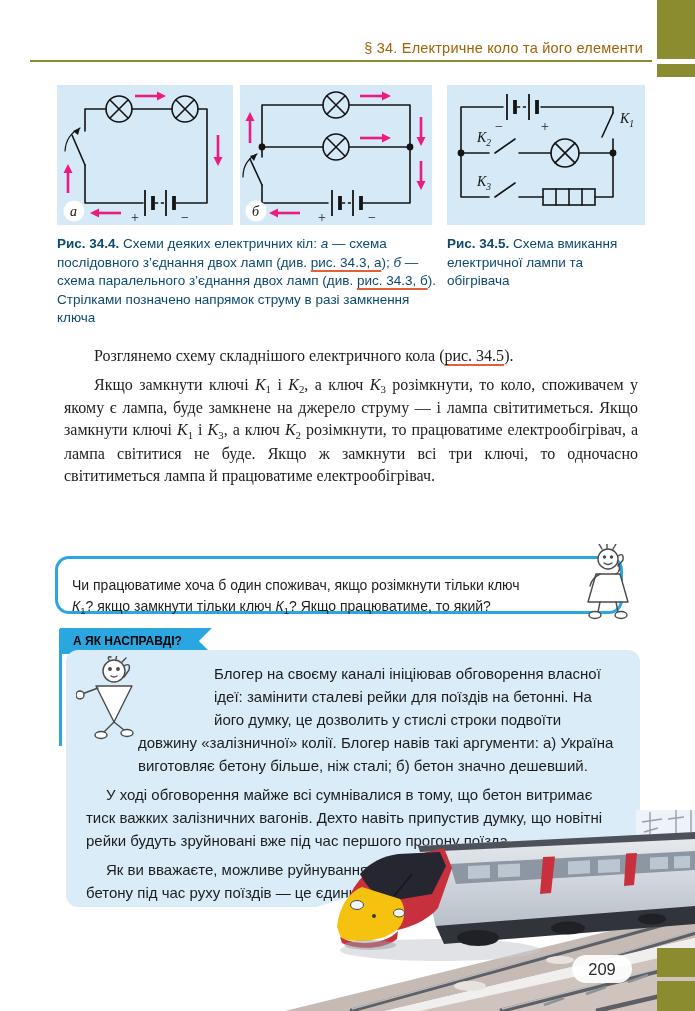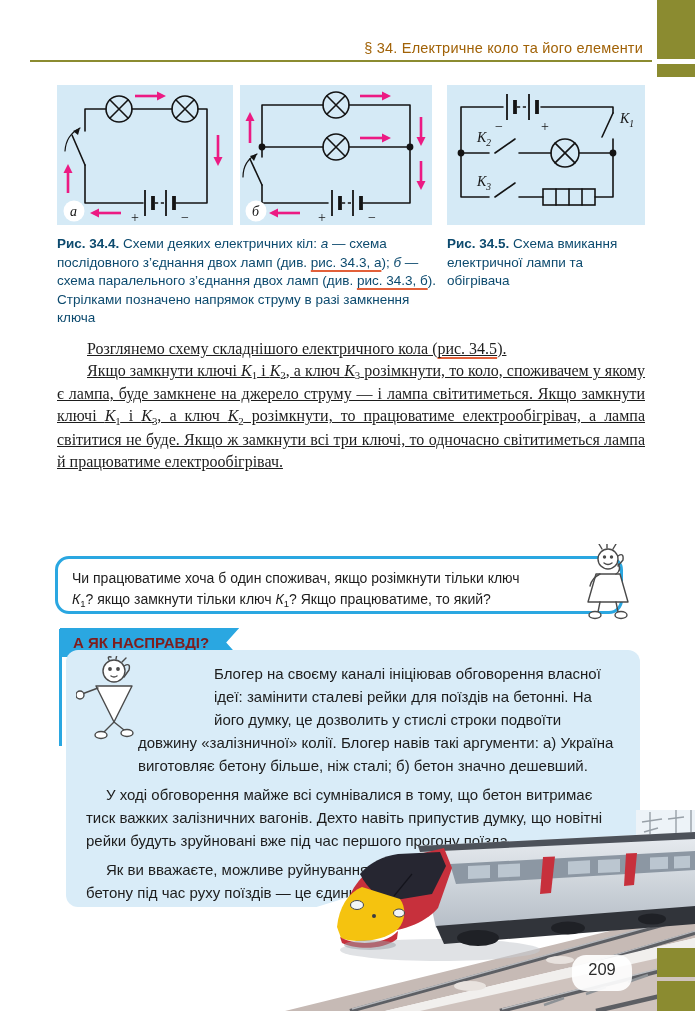--- a/index.html
+++ b/index.html
@@ -28,45 +28,45 @@
   .cap-l{left:57px;top:235px;width:380px;}
   .cap-r{left:447px;top:235px;width:200px;}
   .seg-b{font-weight:bold;}
   .seg-i{font-style:italic;}
   .seg-sub{font-size:68%;position:relative;top:.32em;}
   .seg-link{text-decoration:underline;text-decoration-color:#e2603a;text-decoration-thickness:1.5px;text-underline-offset:3px;}
 
   
   .bodytext{left:57px;top:338px;width:588px;font-family:"Liberation Serif","DejaVu Serif",serif;
             font-size:16px;line-height:21.7px;text-align:justify;}
-  .bodytext p{margin:0;text-indent:30px;text-decoration:underline;}
+  .bodytext p{margin:7px;text-indent:30px;}
 
   
   .qbox{left:55px;top:556px;width:568px;height:58px;border:3px solid #2aa7e1;border-radius:14px;
-        padding:9px 78px 0 14px;box-sizing:border-box;font-size:14px;line-height:21px;background:#fff;}
+        padding:16px 78px 0 14px;box-sizing:border-box;font-size:14px;line-height:21px;background:#fff;}
   .qdoodle{left:566px;top:544px;}
 
   
   .ribbon-line{left:59px;top:629px;width:3px;height:117px;background:#2aa7e1;}
-  .ribbon{left:60px;top:628px;background:#2aa7e1;color:#7f1d1d;font-weight:bold;font-size:15px;
+  .ribbon{left:60px;top:628px;background:#2aa7e1;color:#000000;font-weight:bold;font-size:12px;
           padding:6px 30px 6px 13px;clip-path:polygon(0 0,100% 0,calc(100% - 13px) 50%,100% 100%,0 100%);}
   .bluebox{left:66px;top:650px;width:574px;height:257px;background:#d9ecf8;border-radius:12px;
            font-size:15px;line-height:23px;box-sizing:border-box;padding:6px 14px 0 14px;}
   .bluebox p{margin:6px;}
   .bb-p1{margin-left:58px !important;}
   .bb-spacer{float:left;width:76px;height:52px;}
   .bb-p2{text-indent:20px;}
   .bb-p3{text-indent:20px;width:292px;}
   .bdoodle{left:76px;top:656px;}
 
   
   .scene{left:0;top:810px;width:695px;height:201px;}
 
   
-  .pagenum{left:572px;top:955px;width:60px;height:36px;background:rgba(255,255,255,.92);
+  .pagenum{left:572px;top:955px;width:60px;height:28px;background:rgba(255,255,255,.92);
            border-radius:14px;text-align:center;line-height:28px;font-size:16.5px;color:#2c2c2c;}
 
   
   .wire{stroke:#141414;stroke-width:1.6;fill:none;stroke-linecap:round;}
   .plateL{stroke:#141414;stroke-width:1.8;}
   .plateS{stroke:#141414;stroke-width:3.8;}
   .dash{stroke:#141414;stroke-width:1.4;stroke-dasharray:3.2,2.6;}
   .pink{stroke:#ec1a83;stroke-width:2.6;}
   .pinkhead{fill:#ec1a83;}
   .figtxt{font-family:"Liberation Serif","DejaVu Serif",serif;font-size:14px;fill:#141414;}

